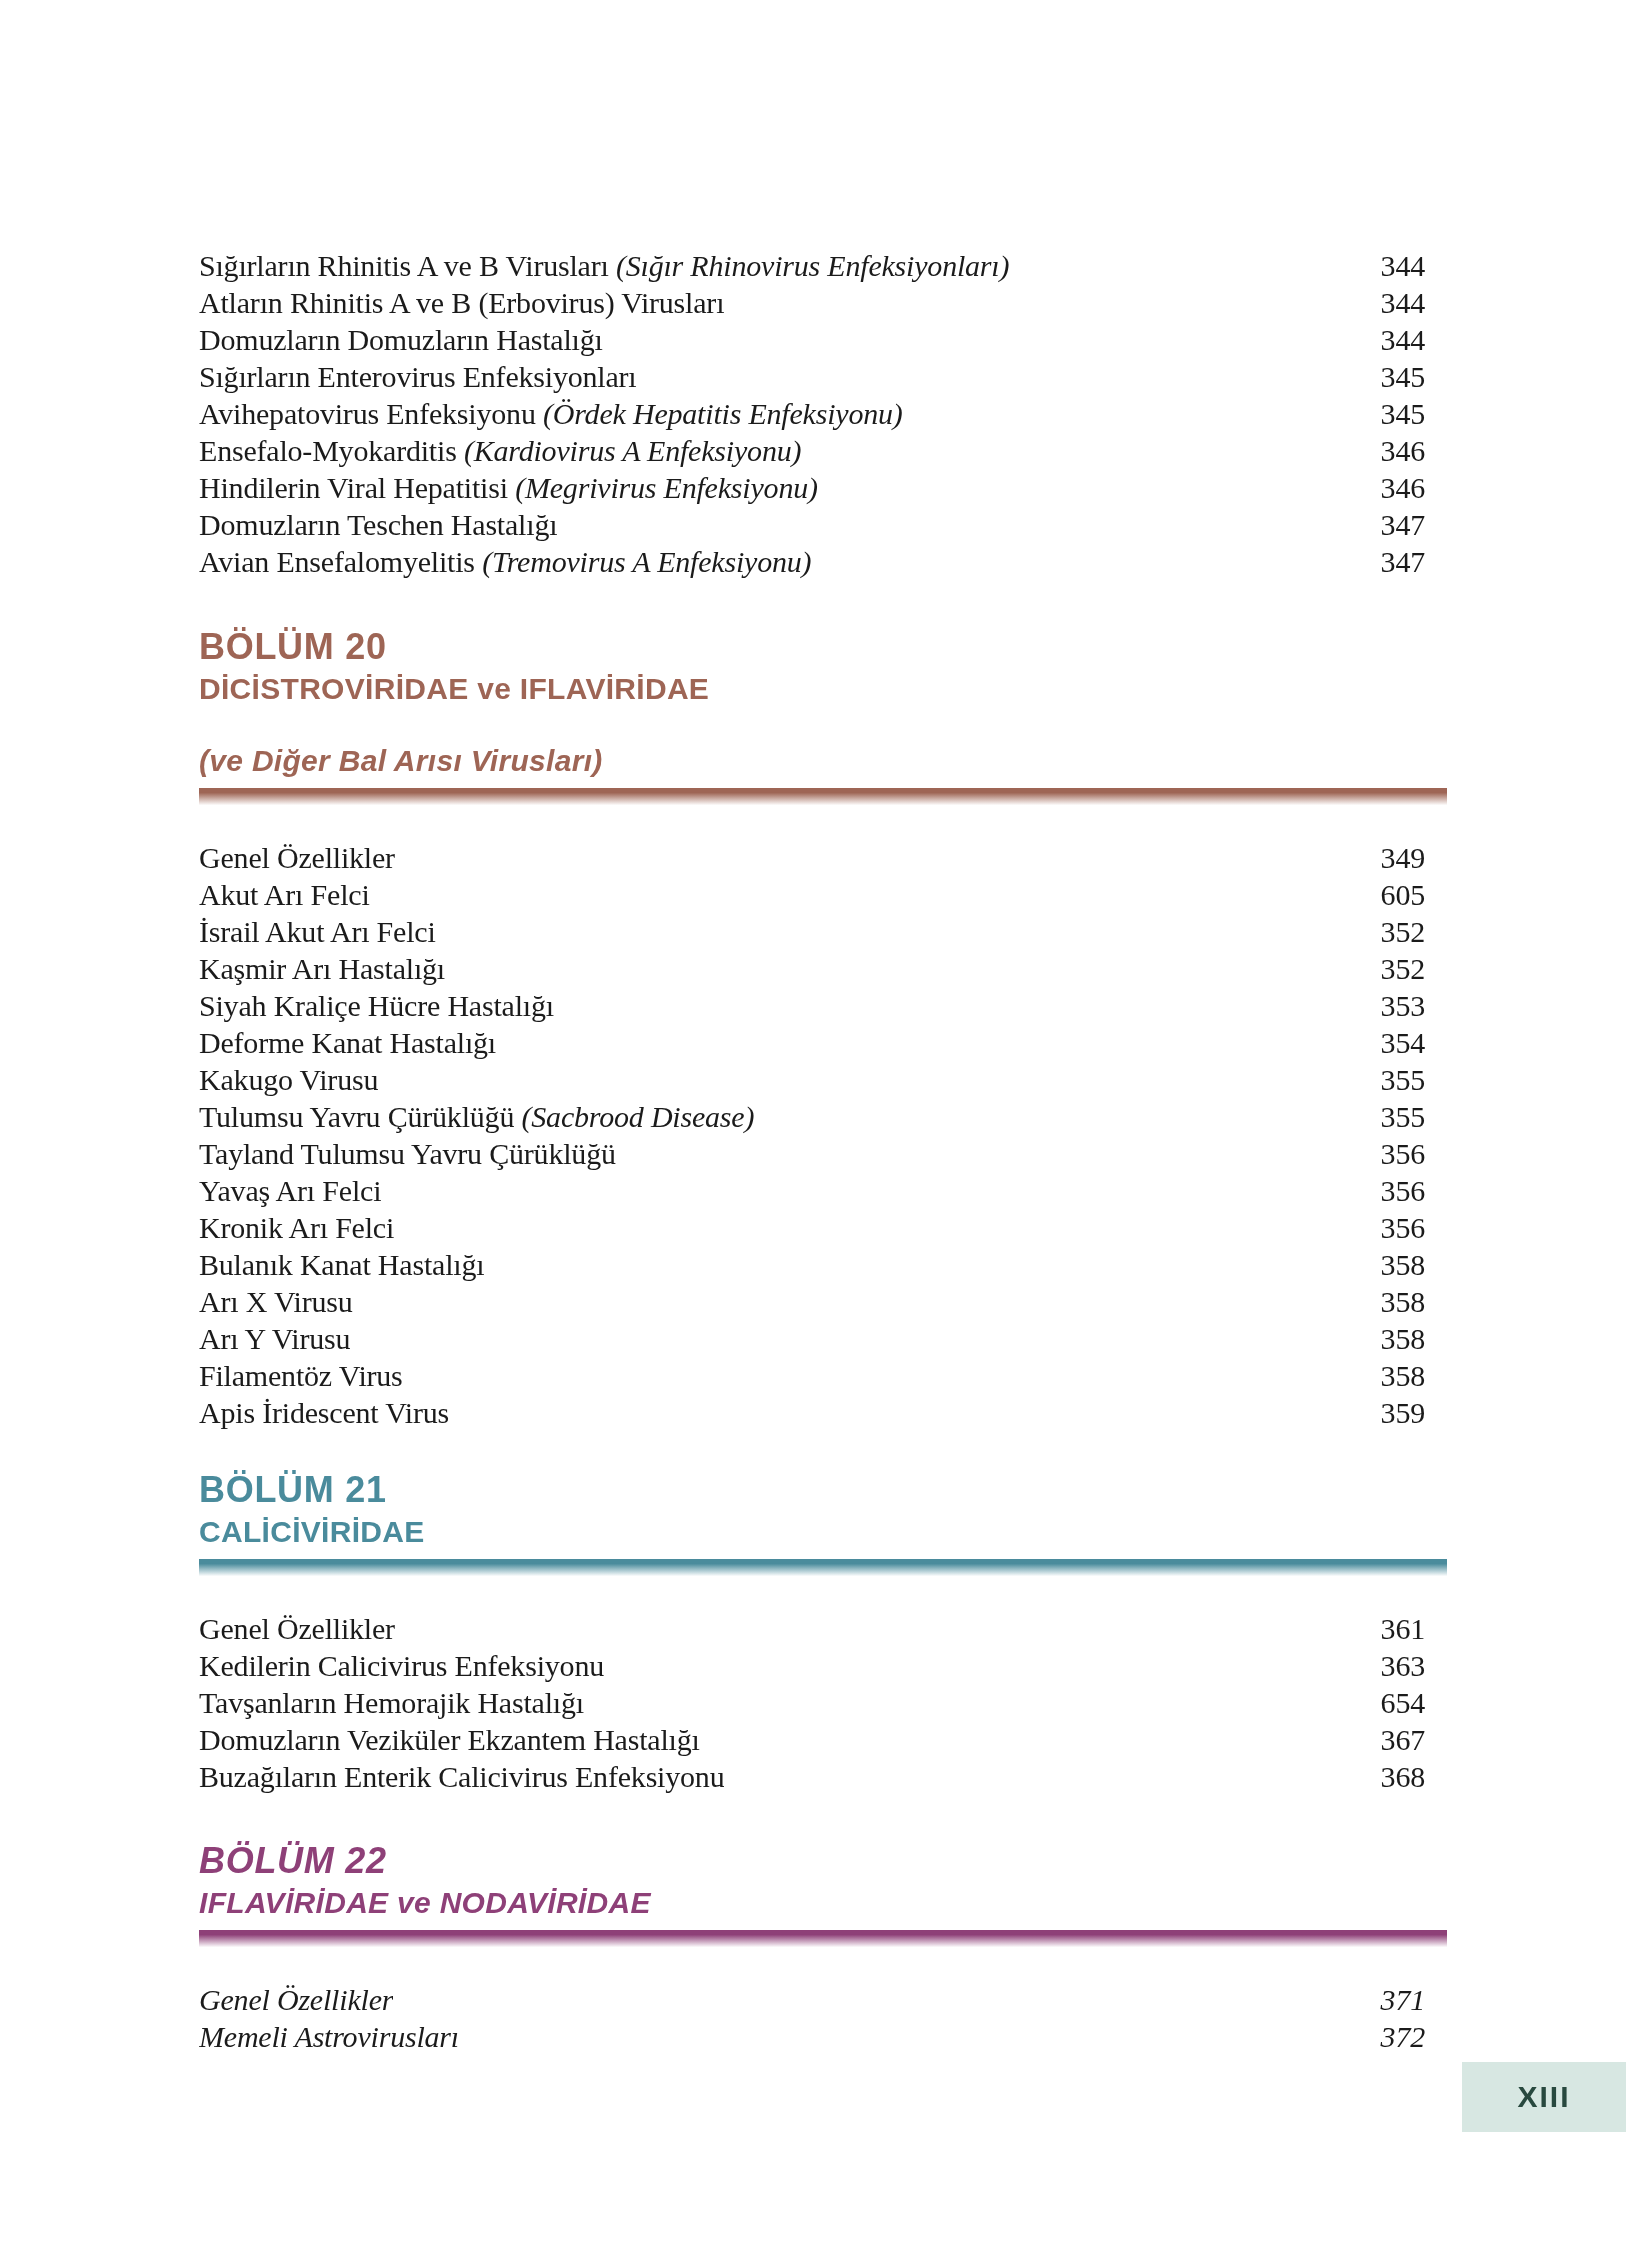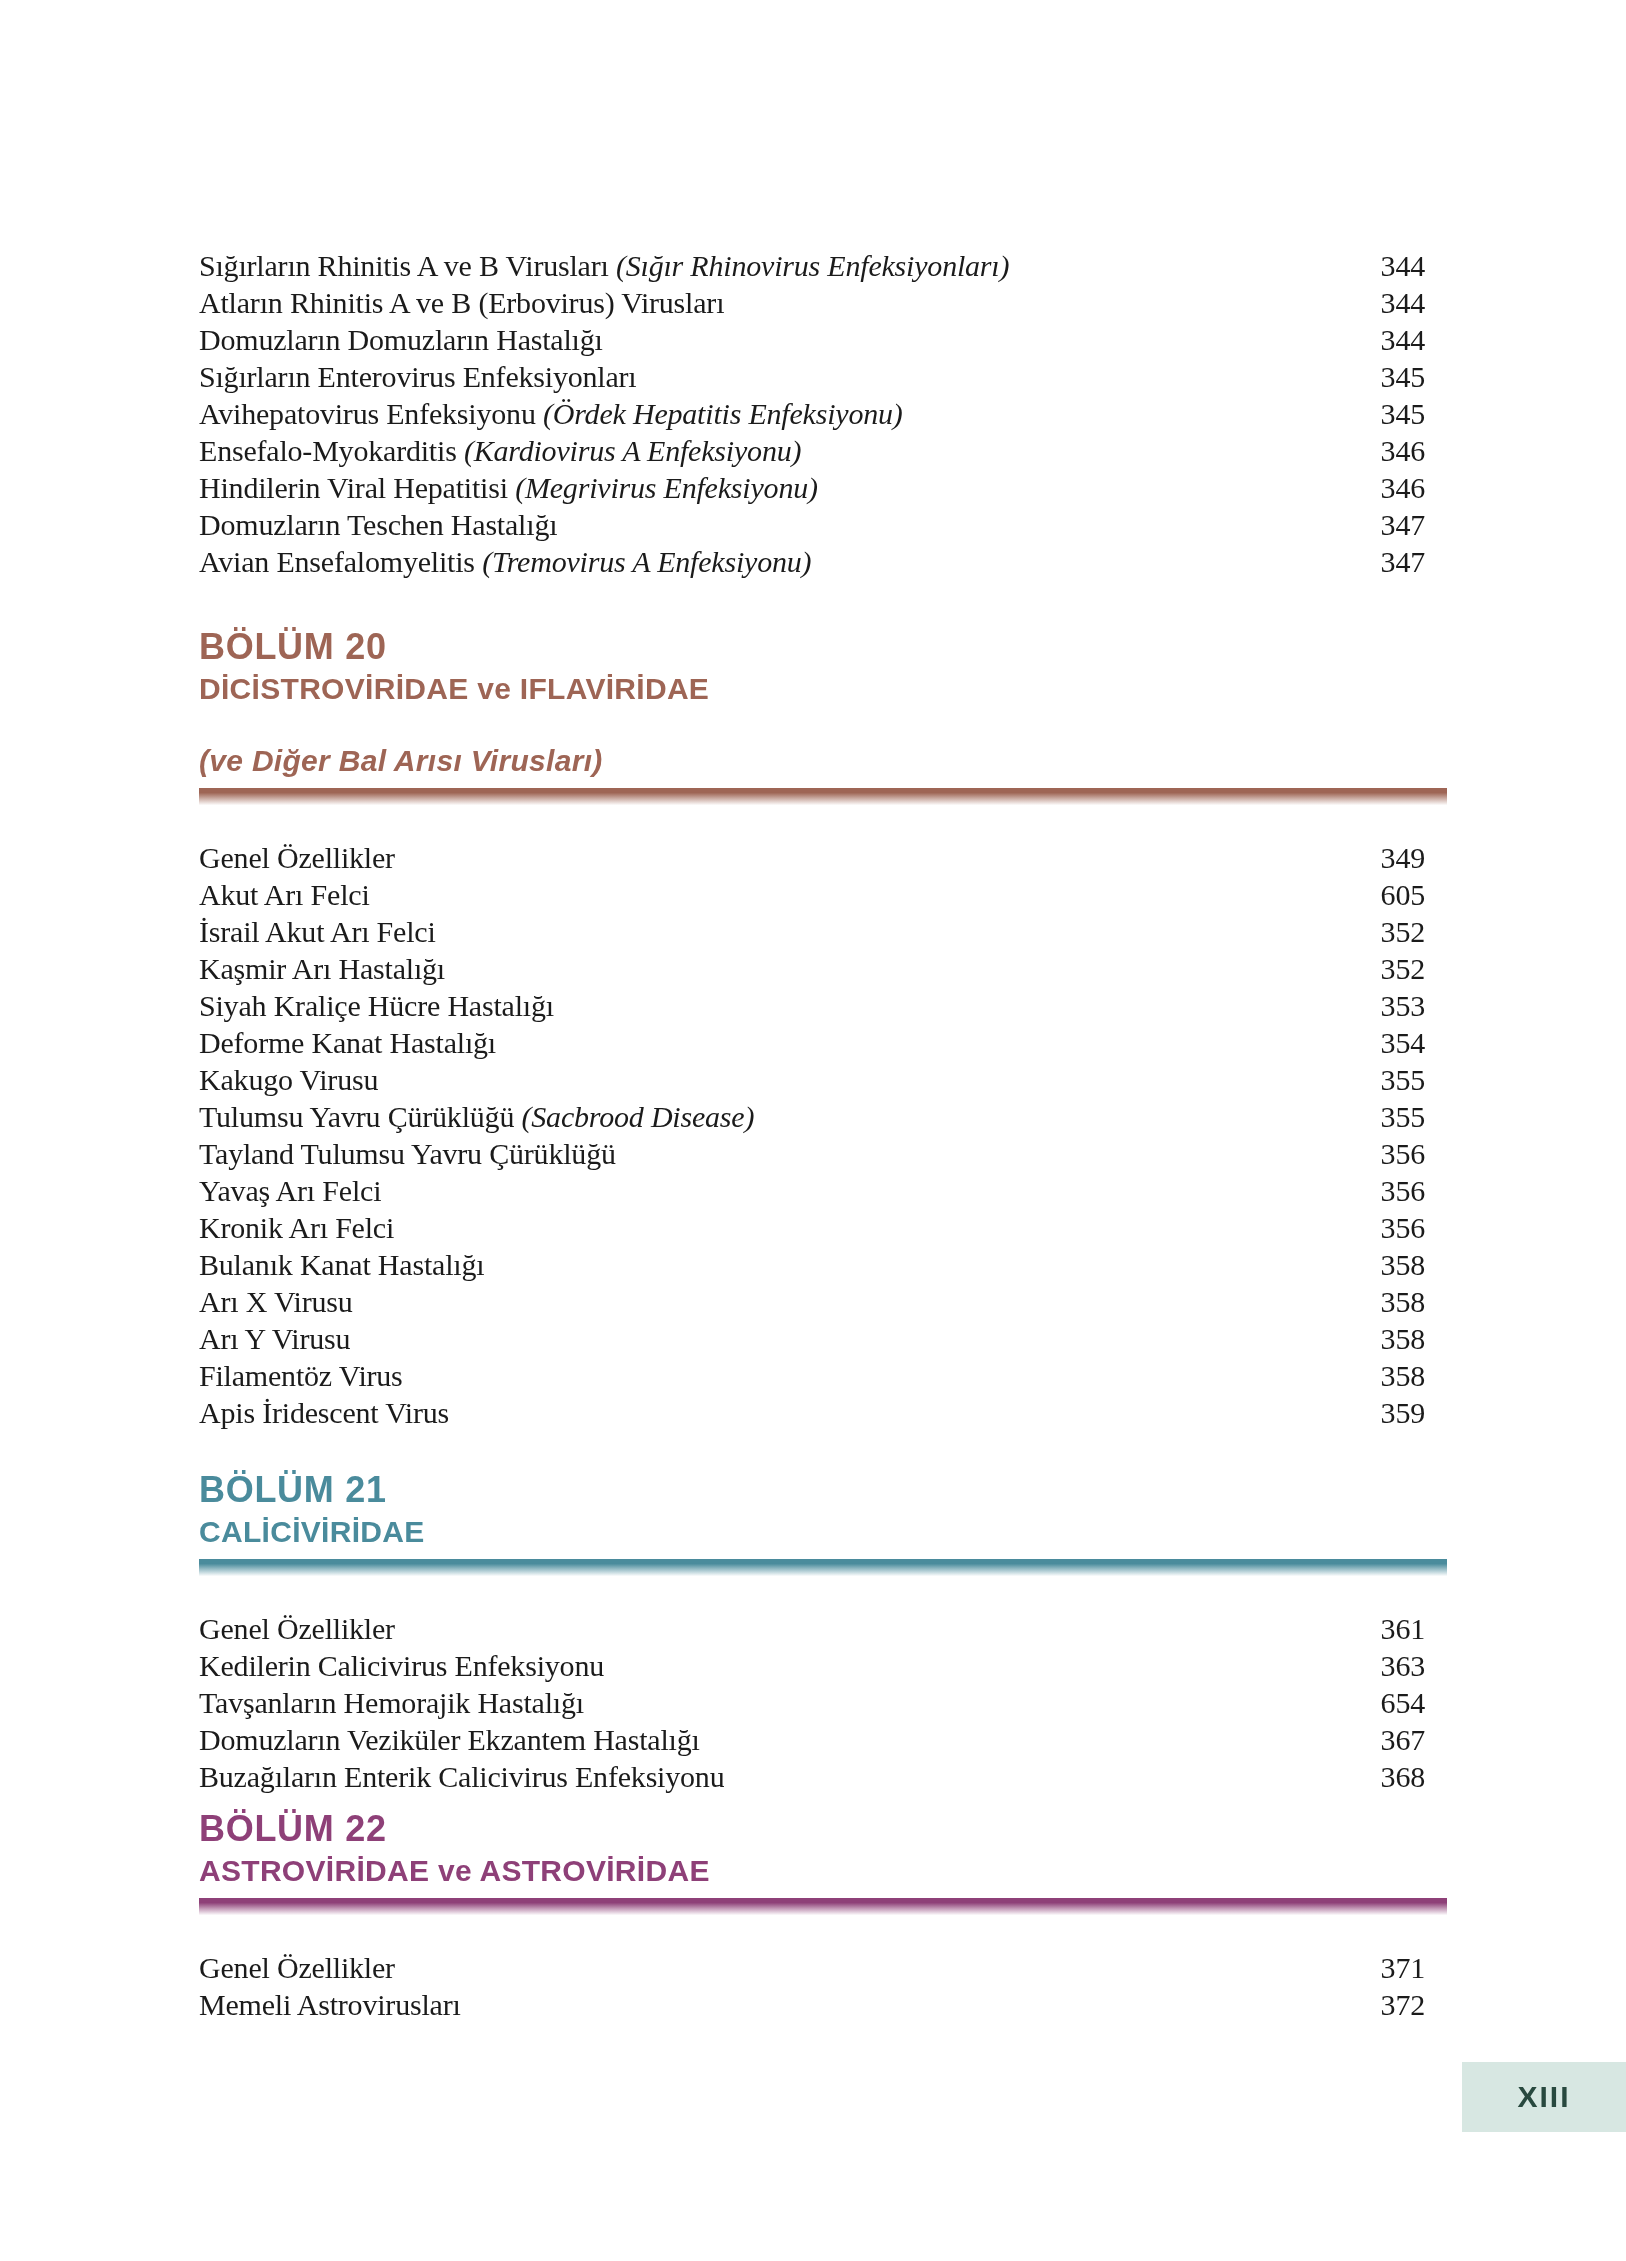--- a/index.html
+++ b/index.html
@@ -13,21 +13,21 @@
   }
   .content{
     position:absolute;
     left:199px;top:247px;
     width:1226px;
   }
   .section{margin:0;padding:0;}
   
   .section.s1{margin-top:45px;}
   .section.s2{margin-top:37px;}
-  .section.s3{margin-top:12px;}
+  .section.s3{margin-top:44px;font-style:italic;}
 
   .row{
     display:flex;
     align-items:flex-start;
     height:37px;
     font-size:30px;
     line-height:37px;
     color:#1b1b1b;
     letter-spacing:-0.2px;
     white-space:nowrap;
@@ -212,21 +212,21 @@
           <span class="pagenum">367</span>
         </div>
         <div class="row">
           <span class="title">Buzağıların Enterik Calicivirus Enfeksiyonu</span>
           <span class="pagenum">368</span>
         </div>
       </section>
       <section class="section s3">
         <div class="chapter" style="color: rgb(142, 64, 120);">
           <div class="kicker">BÖLÜM 22</div>
-          <div class="ctitle">ASTROVİRİDAE ve ASTROVİRİDAE</div>
+          <div class="ctitle">IFLAVİRİDAE ve NODAVİRİDAE</div>
           <div class="rule" style="background: linear-gradient(rgb(142, 64, 120) 0%, rgb(142, 64, 120) 26%, rgba(142, 64, 120, 0) 96%);"></div>
         </div>
         <div class="row">
           <span class="title">Genel Özellikler</span>
           <span class="pagenum">371</span>
         </div>
         <div class="row">
           <span class="title">Memeli Astrovirusları</span>
           <span class="pagenum">372</span>
         </div>

